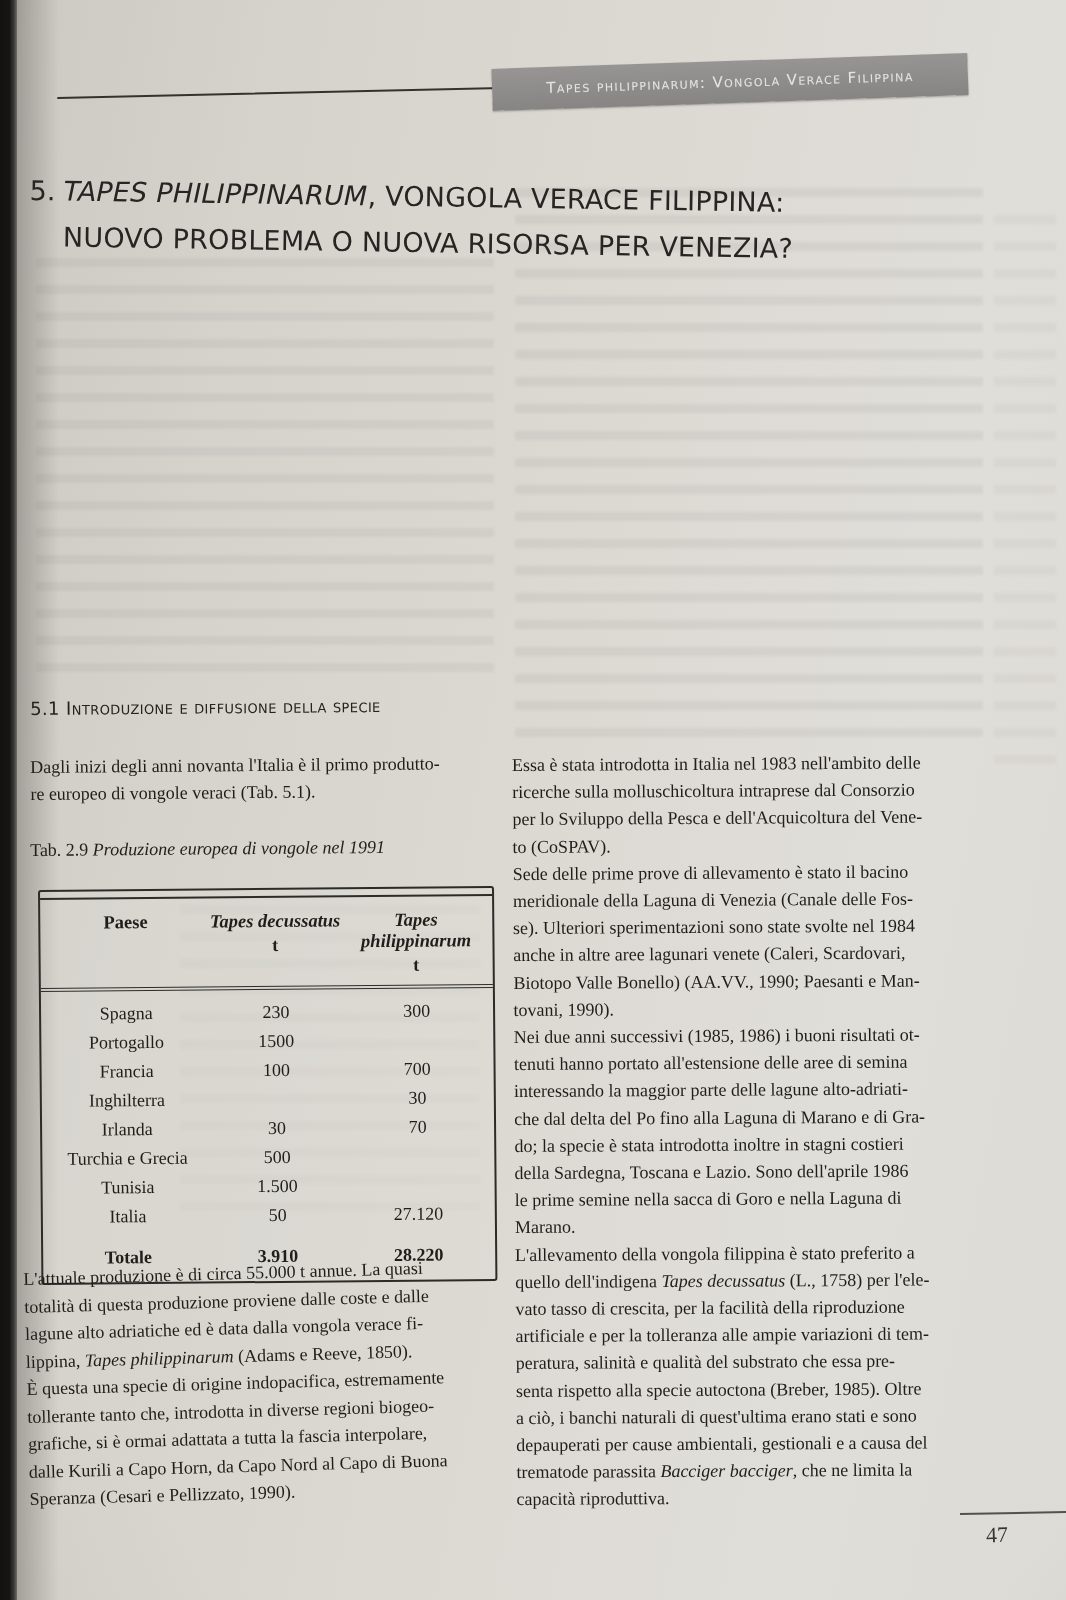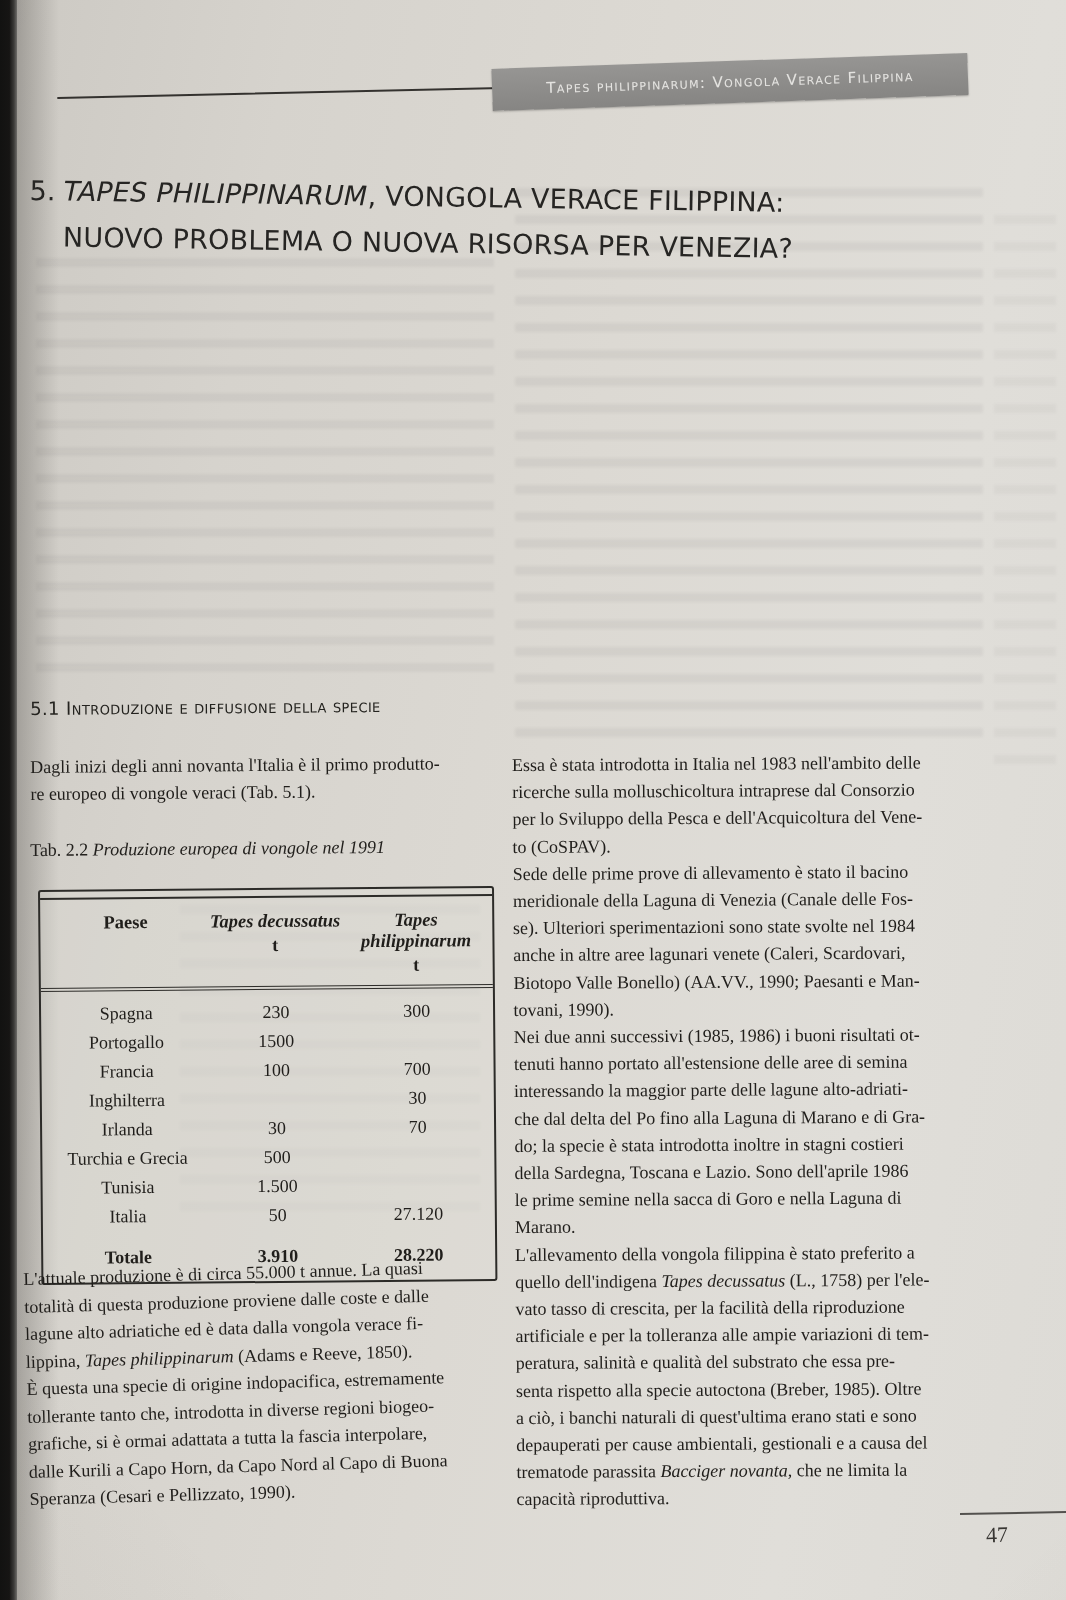--- a/index.html
+++ b/index.html
@@ -131,21 +131,21 @@
 NUOVO PROBLEMA O NUOVA RISORSA PER VENEZIA?</span></div>
     </div>
 
     <div class="section-heading">5.1 Introduzione e diffusione della specie</div>
 
     <div class="col-left">
       <p class="para runs intro"><span>Dagli inizi degli anni novanta l'Italia è il primo produtto-
 re europeo di vongole veraci (Tab. 5.1).</span></p>
 
       <div class="caption">
-        <span class="runs"><span>Tab. 2.2 </span><i>Produzione europea di vongole nel 1991</i></span>
+        <span class="runs"><span>Tab. 2.9 </span><i>Produzione europea di vongole nel 1991</i></span>
       </div>
 
       <div class="tbl">
         <div class="tbl-topline"></div>
         <div class="tbl-head">
           <div class="th c1">
             <span class="plain">Paese</span>
           </div>
           <div class="th c2">
             <span class="sp">Tapes decussatus</span>
@@ -236,20 +236,20 @@
 le prime semine nella sacca di Goro e nella Laguna di
 Marano.</span></p>
       <p class="para runs"><span>L'allevamento della vongola filippina è stato preferito a
 quello dell'indigena </span><i>Tapes decussatus</i><span> (L., 1758) per l'ele-
 vato tasso di crescita, per la facilità della riproduzione
 artificiale e per la tolleranza alle ampie variazioni di tem-
 peratura, salinità e qualità del substrato che essa pre-
 senta rispetto alla specie autoctona (Breber, 1985). Oltre
 a ciò, i banchi naturali di quest'ultima erano stati e sono
 depauperati per cause ambientali, gestionali e a causa del
-trematode parassita </span><i>Bacciger novanta</i><span>, che ne limita la
+trematode parassita </span><i>Bacciger bacciger</i><span>, che ne limita la
 capacità riproduttiva.</span></p>
     </div>
 
     <div class="footer-rule"></div>
     <div class="page-number">47</div>
   </div>
 </div>
 
 </body></html>

